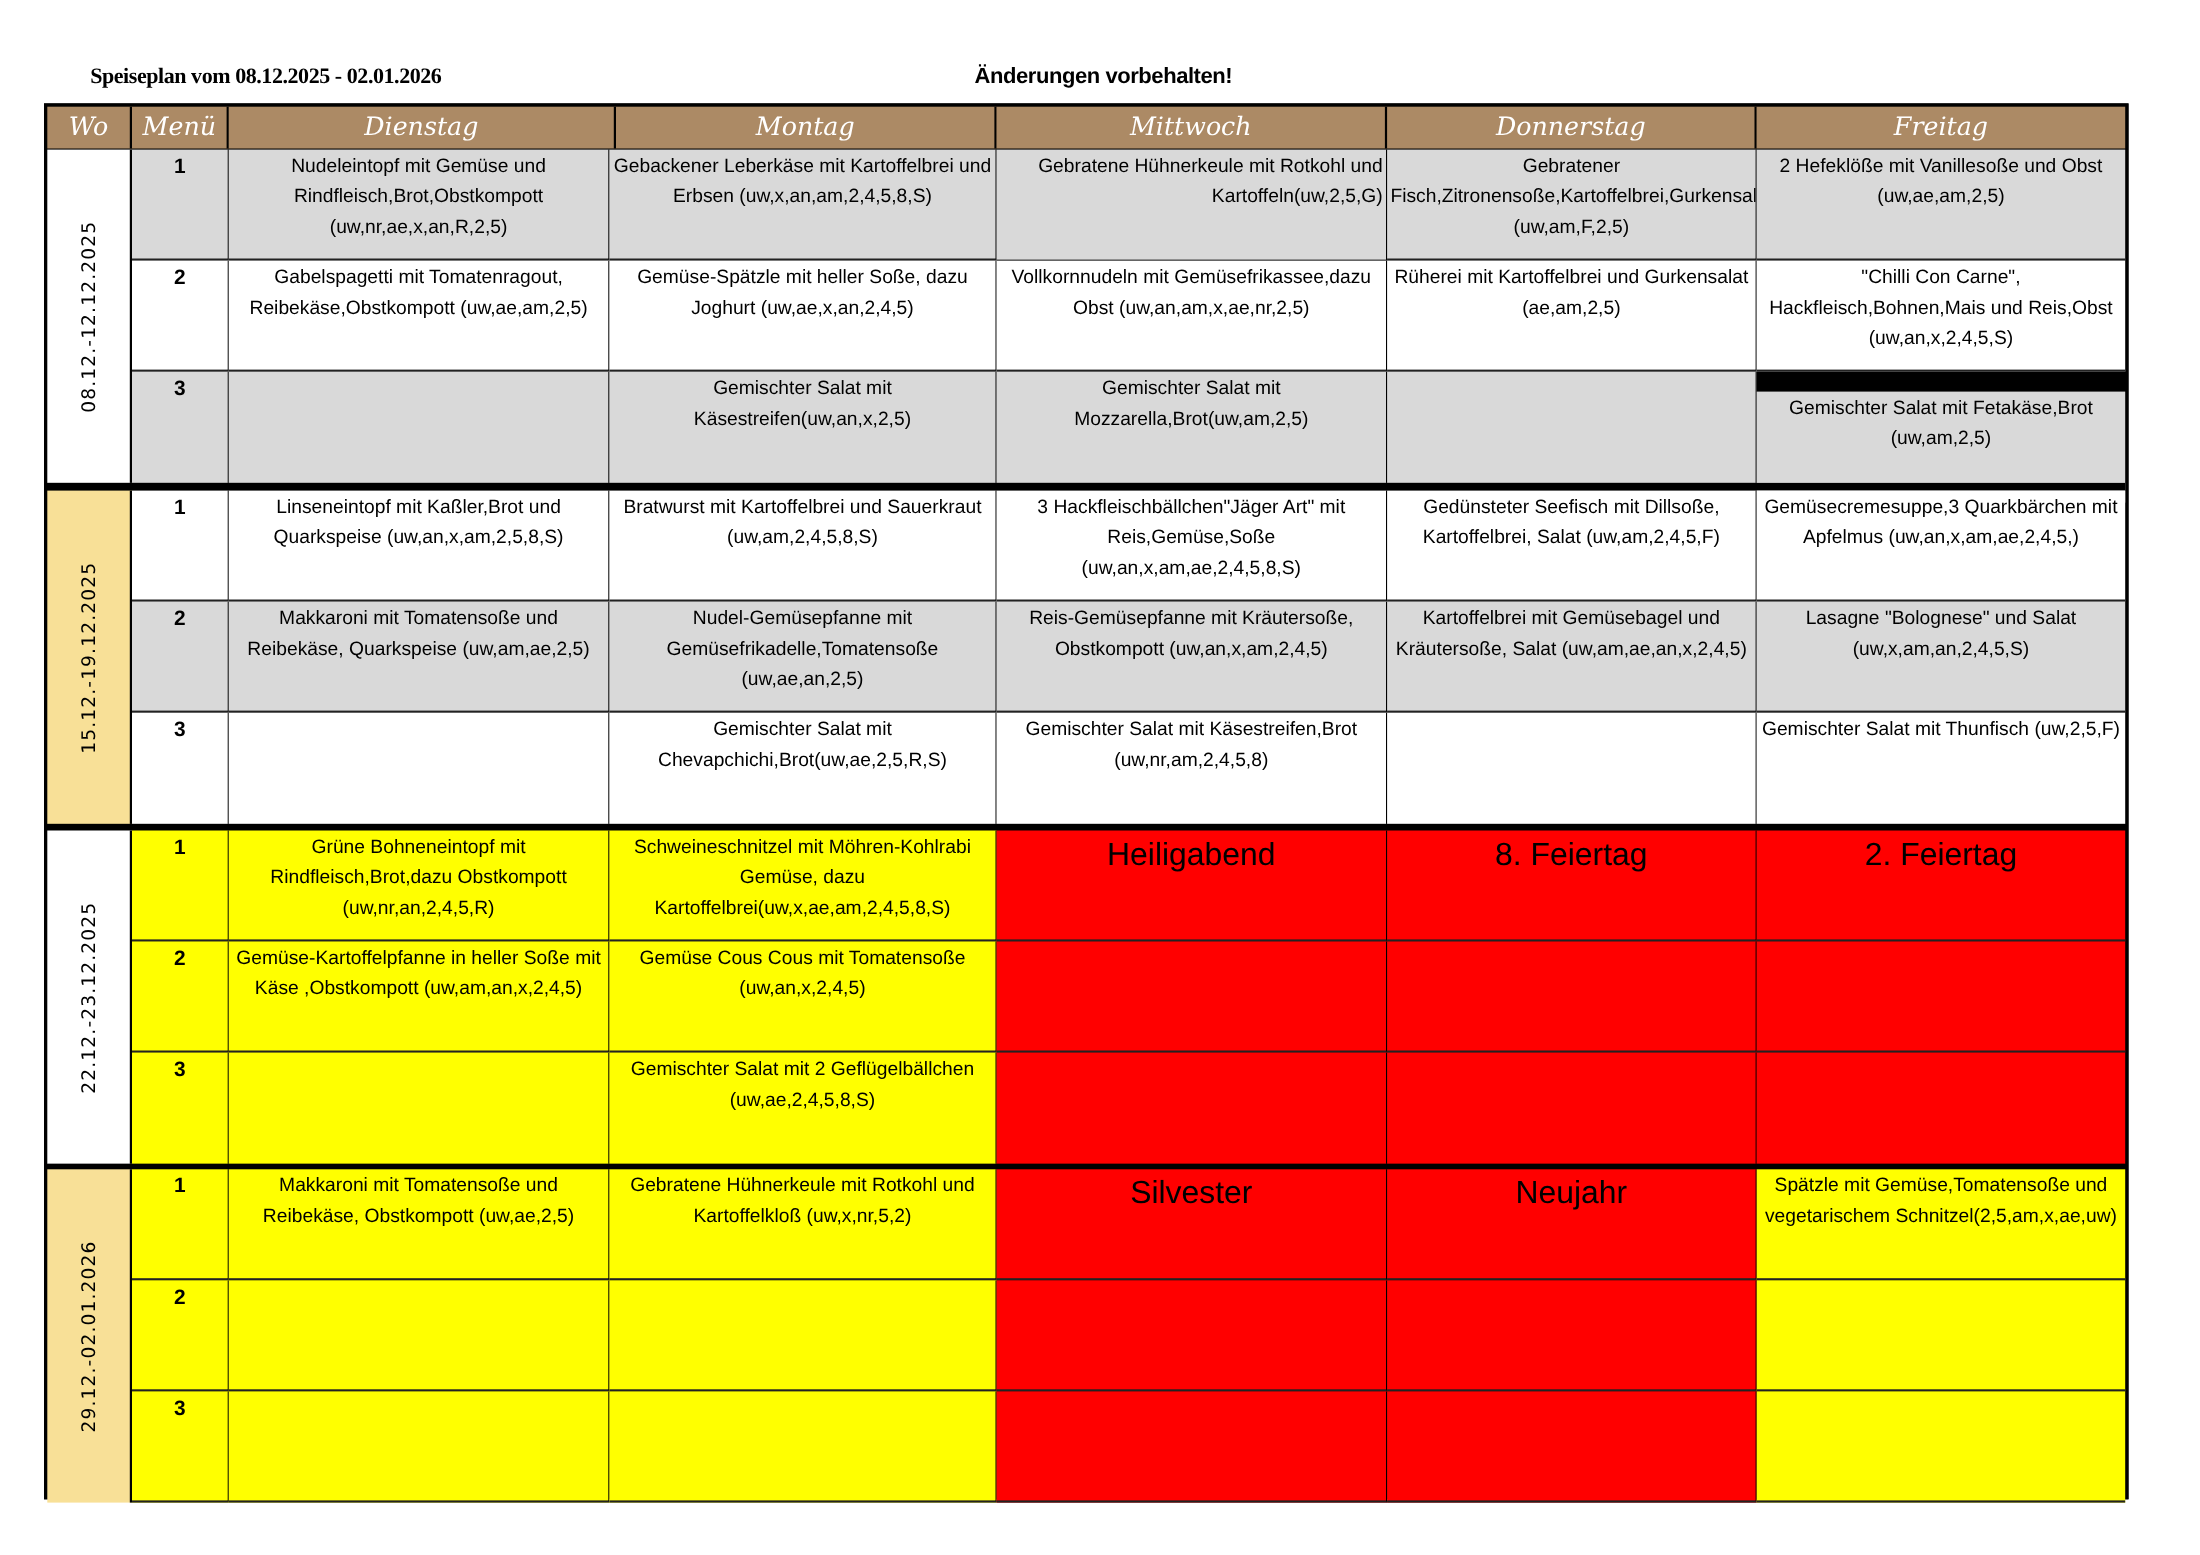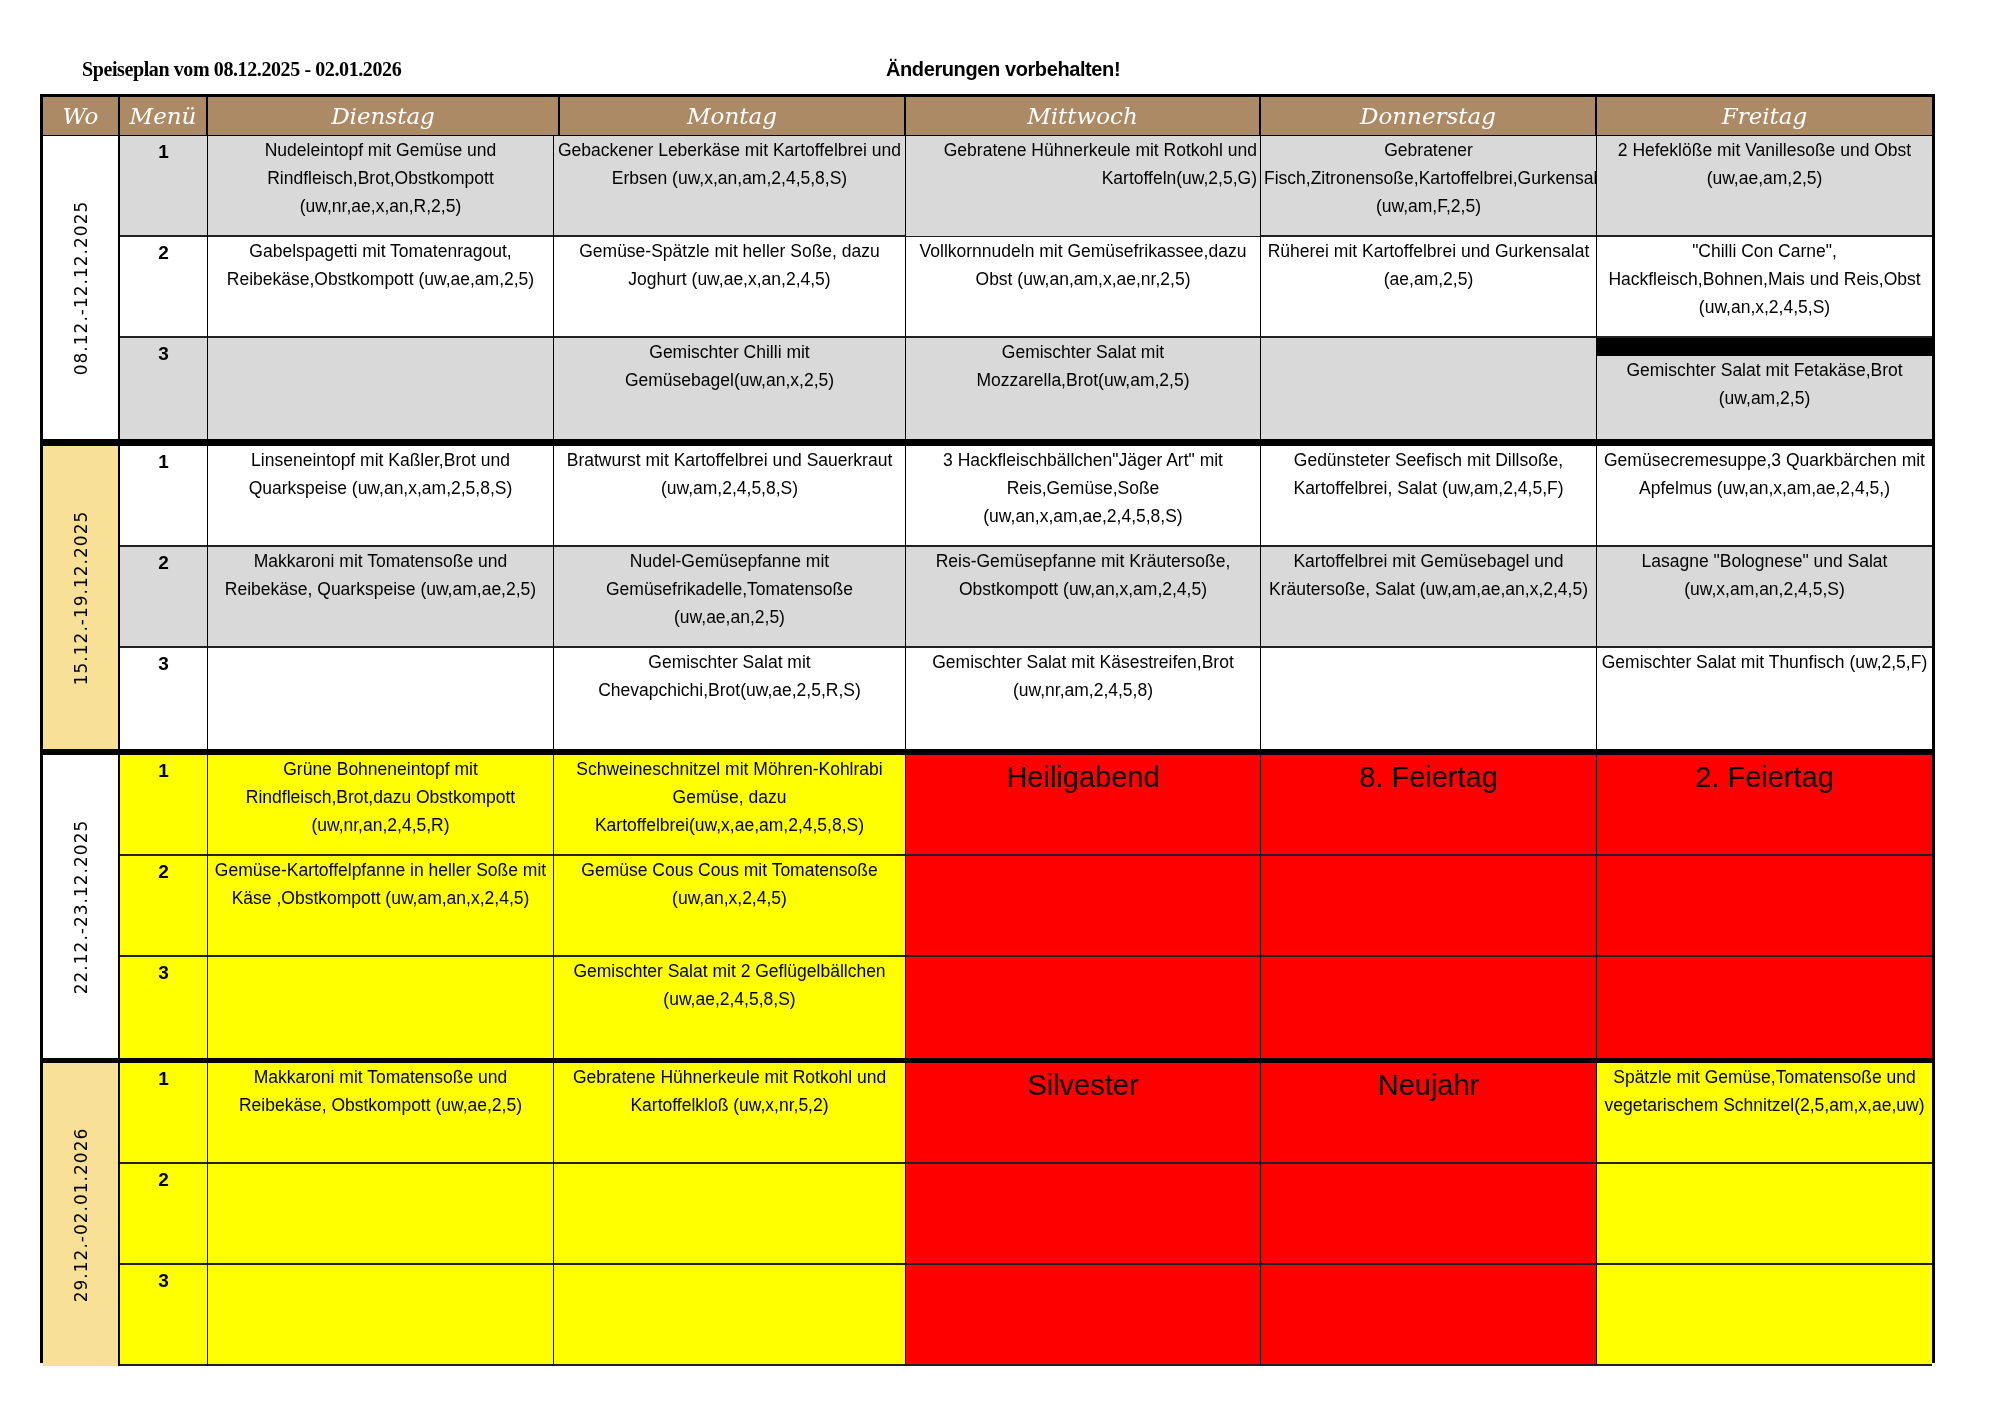--- a/index.html
+++ b/index.html
@@ -67,21 +67,21 @@
             <div class="cell bg-white menu-num" style="width: 88px; height: 101px;">2</div>
             <div class="cell bg-white" style="width: 346px; height: 101px;">Gabelspagetti mit  Tomatenragout, Reibekäse,Obstkompott (uw,ae,am,2,5)</div>
             <div class="cell bg-white" style="width: 352px; height: 101px;">Gemüse-Spätzle mit heller Soße, dazu Joghurt (uw,ae,x,an,2,4,5)</div>
             <div class="cell bg-white" style="width: 355px; height: 101px;">Vollkornnudeln mit Gemüsefrikassee,dazu Obst (uw,an,am,x,ae,nr,2,5)</div>
             <div class="cell bg-white" style="width: 336px; height: 101px;">Rüherei mit Kartoffelbrei und Gurkensalat (ae,am,2,5)</div>
             <div class="cell bg-white" style="width: 335px; height: 101px; border-right: none;">"Chilli Con Carne", Hackfleisch,Bohnen,Mais und Reis,Obst (uw,an,x,2,4,5,S)</div>
           </div>
           <div class="row" style="height: 101px;">
             <div class="cell bg-grey menu-num" style="width: 88px; height: 101px; border-bottom: none;">3</div>
             <div class="cell bg-grey" style="width: 346px; height: 101px; border-bottom: none;"></div>
-            <div class="cell bg-grey" style="width: 352px; height: 101px; border-bottom: none;">Gemischter Chilli mit Gemüsebagel(uw,an,x,2,5)</div>
+            <div class="cell bg-grey" style="width: 352px; height: 101px; border-bottom: none;">Gemischter Salat mit Käsestreifen(uw,an,x,2,5)</div>
             <div class="cell bg-grey" style="width: 355px; height: 101px; border-bottom: none;">Gemischter Salat mit Mozzarella,Brot(uw,am,2,5)</div>
             <div class="cell bg-grey" style="width: 336px; height: 101px; border-bottom: none;"></div>
             <div class="cell bg-grey" style="width: 335px; height: 101px; border-bottom: none; border-right: none; margin-top: 18px;">Gemischter Salat  mit Fetakäse,Brot (uw,am,2,5)</div>
           </div>
         </div>
       </div>
       <div style="position: absolute; left: 0px; width: 1889px; top: 342px; height: 7px; background: rgb(0, 0, 0);"></div>
       <div class="week" style="top: 349px; height: 303px; border-top: 0px;">
         <div class="wo bg-tan" style="width: 77px; height: 303px;">
           <span class="wo-label">15.12.-19.12.2025</span>

